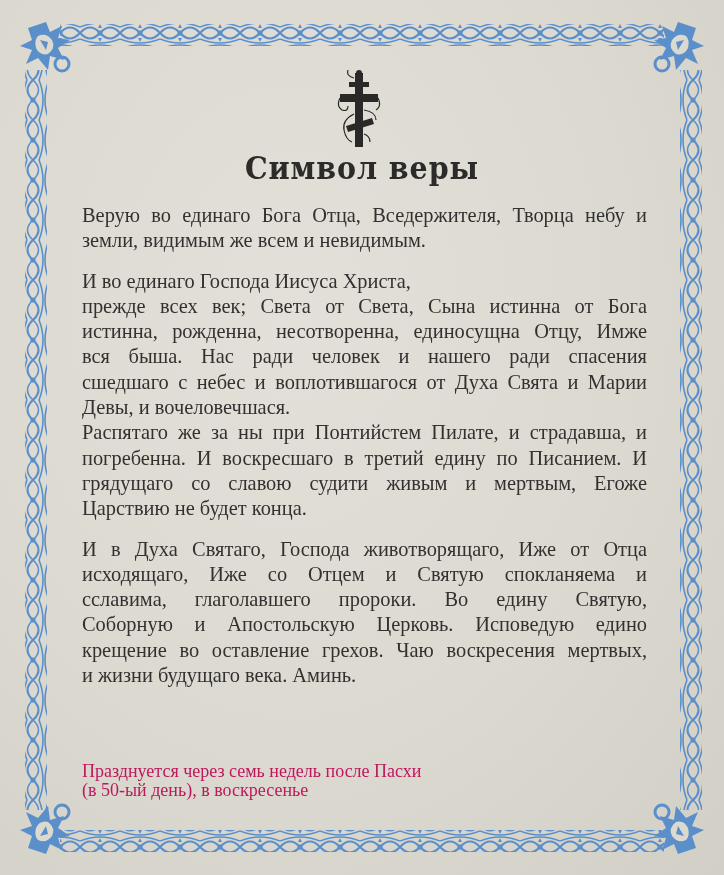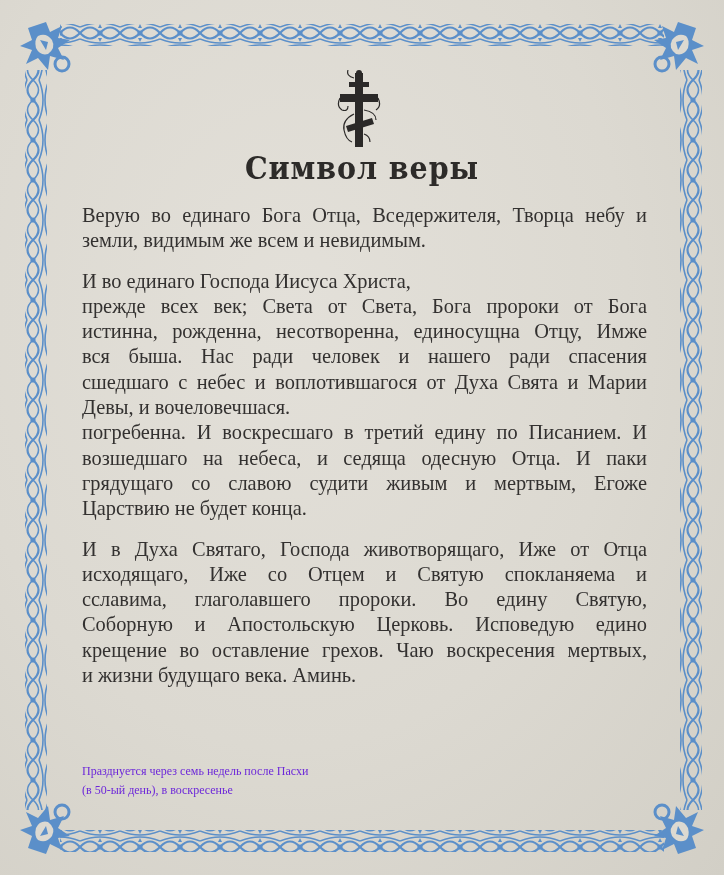--- a/index.html
+++ b/index.html
@@ -22,22 +22,22 @@
   }
   .body-text {
     position: absolute; left: 82px; top: 203px; width: 565px;
     color: #333130; font-size: 20.4px; line-height: 25.3px;
   }
   .body-text p { margin: 0; text-align: justify; text-align-last: left; }
   .body-text p.gap { margin-top: 15px; }
   .line { display: block; text-align: justify; text-align-last: justify; white-space: nowrap; font-family: Liberation Serif, serif; }
   .line.last { text-align-last: left; }
   .note {
-    position: absolute; left: 82px; top: 762px; color: #6d28d9;
-    font-size: 12px; line-height: 19px;
+    position: absolute; left: 82px; top: 762px; color: #be185d;
+    font-size: 18px; line-height: 19px;
   }
 </style>
 </head>
 <body>
 
 <div class="paper"></div>
 
 <svg class="frame" viewBox="0 0 724 875" xmlns="http://www.w3.org/2000/svg">
   <defs>
     <pattern id="hband" x="0" y="0" width="40" height="22" patternUnits="userSpaceOnUse">
@@ -98,27 +98,27 @@
 
 <div class="title">Символ веры</div>
 
 <div class="body-text">
   <p>
     <span class="line">Верую во единаго Бога Отца, Вседержителя, Творца небу и</span>
     <span class="line last">земли, видимым же всем и невидимым.</span>
   </p>
   <p class="gap">
     <span class="line last">И во единаго Господа Иисуса Христа,</span>
-    <span class="line">прежде всех век; Света от Света, Бога пророки от Бога</span>
+    <span class="line">прежде всех век; Света от Света, Сына истинна от Бога</span>
     <span class="line">истинна, рожденна, несотворенна, единосущна Отцу, Имже</span>
     <span class="line">вся быша. Нас ради человек  и  нашего ради  спасения</span>
     <span class="line">сшедшаго с небес и воплотившагося от Духа Свята и Марии</span>
     <span class="line last">Девы, и вочеловечшася.</span>
+    <span class="line">Распятаго же за ны при Понтийстем Пилате, и страдавша, и</span>
     <span class="line">погребенна. И воскресшаго в третий едину по Писанием. И</span>
-    <span class="line">возшедшаго на небеса, и седяща одесную Отца. И паки</span>
     <span class="line">грядущаго со славою судити живым и мертвым, Егоже</span>
     <span class="line last">Царствию не будет конца.</span>
   </p>
   <p class="gap">
     <span class="line">И в Духа Святаго, Господа животворящаго, Иже от Отца</span>
     <span class="line">исходящаго, Иже со Отцем и Святую спокланяема и</span>
     <span class="line">сславима, глаголавшего пророки. Во едину Святую,</span>
     <span class="line">Соборную и Апостольскую Церковь. Исповедую едино</span>
     <span class="line">крещение во оставление грехов. Чаю воскресения мертвых,</span>
     <span class="line last">и жизни будущаго века. Аминь.</span>

